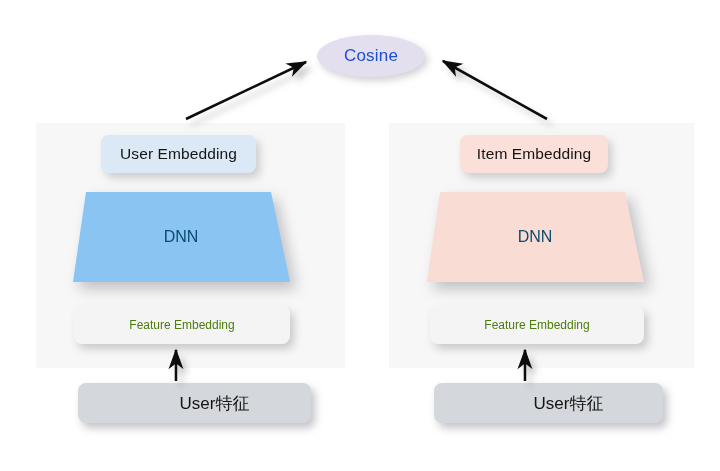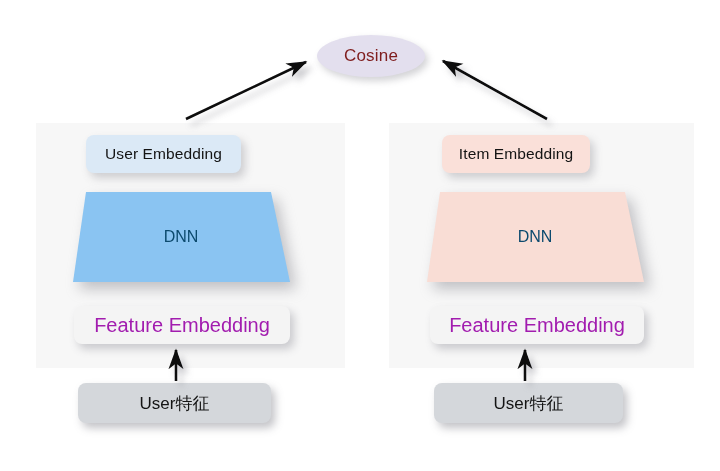--- a/index.html
+++ b/index.html
@@ -37,45 +37,45 @@
     height: 42px;
     border-radius: 50%;
     background: #e3dfee;
     box-shadow: 3px 4px 7px rgba(120,120,130,0.33);
     display: flex;
     align-items: center;
     justify-content: center;
   }
   #cosine-node .node-label {
     font-size: 17px;
-    color: #7f1d1d;
+    color: #1d4ed8;
     letter-spacing: .2px;
   }
 
   
   .embedding-box {
     position: absolute;
     height: 38px;
     border-radius: 8px;
     display: flex;
     align-items: center;
     justify-content: center;
     box-shadow: 4px 5px 8px rgba(110,110,120,0.30);
   }
   .embedding-box .node-label {
     font-size: 15.5px;
     color: #141414;
     letter-spacing: .1px;
   }
   #user-embedding-box {
-    left: 86px; top: 135px; width: 155px;
+    left: 101px; top: 135px; width: 155px;
     background: #dbe9f6;
   }
   #item-embedding-box {
-    left: 442px; top: 135px; width: 148px;
+    left: 460px; top: 135px; width: 148px;
     background: #fae0d9;
   }
 
   
   .dnn-shape {
     position: absolute;
     top: 190px;
     width: 222px;
     height: 94px;
     filter: drop-shadow(6px 7px 7px rgba(110,110,120,0.40));
@@ -100,37 +100,38 @@
     top: 306px;
     height: 38px;
     border-radius: 8px;
     background: #f4f4f4;
     display: flex;
     align-items: center;
     justify-content: center;
     box-shadow: 4px 5px 8px rgba(110,110,120,0.33);
   }
   .feature-box .node-label {
-    font-size: 20px;
-    color: #a21caf;
+    font-size: 12px;
+    color: #4d7c0f;
   }
   #feature-user-box { left: 74px;  width: 216px; }
   #feature-item-box { left: 430px; width: 214px; }
 
   
   .raw-feature-box {
     position: absolute;
     top: 383px;
     height: 40px;
     border-radius: 8px;
     background: #d4d7db;
     display: flex;
     align-items: center;
     justify-content: center;
     box-shadow: 4px 5px 9px rgba(105,105,115,0.40);
+    padding-left: 40px;
   }
   .raw-feature-box .node-label {
     font-size: 17px;
     color: #141414;
   }
   #user-raw-box { left: 78px;  width: 193px; }
   #item-raw-box { left: 434px; width: 189px; }
 
   
   #arrow-layer {

